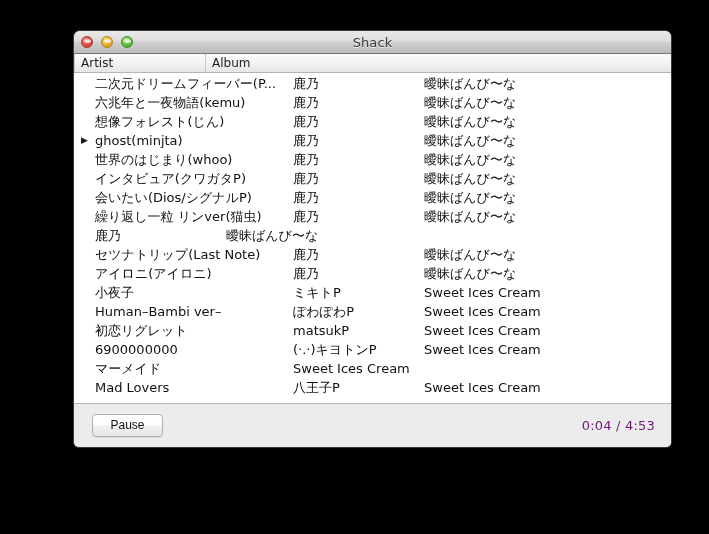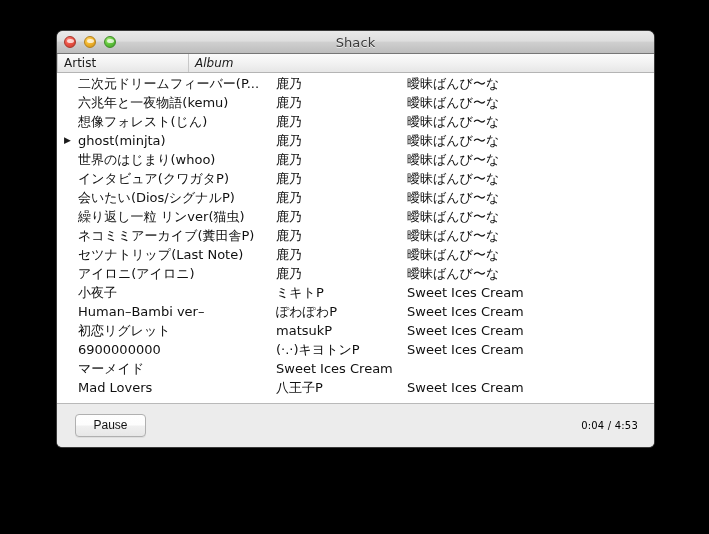--- a/index.html
+++ b/index.html
@@ -19,21 +19,21 @@
   #desktop {
     position: relative;
     width: 709px;
     height: 534px;
     background: #000000;
   }
 
   
   #window {
     position: absolute;
-    left: 57px;
+    left: 74px;
     top: 31px;
     width: 597px;
     height: 416px;
     border-radius: 6px 6px 5px 5px;
     background: #ececec;
     box-shadow: 0 0 0 1px #3a3a3a;
     overflow: hidden;
     display: flex;
     flex-direction: column;
   }
@@ -113,21 +113,21 @@
     height: 18px;
     line-height: 18px;
     box-sizing: border-box;
     padding-left: 6px;
     border-left: 1px solid #c8c8c8;
     overflow: hidden;
     white-space: nowrap;
   }
   .col-head.track  { width: 213px; }
   .col-head.artist { width: 131px; }
-  .col-head.album  { flex: 1; font-style: italic; }
+  .col-head.album  { flex: 1; }
 
   
   #track-list {
     flex: 1;
     background: #ffffff;
     overflow: hidden;
     padding-top: 1px;
   }
   .track-row {
     display: flex;
@@ -173,22 +173,22 @@
     width: 69px;
     text-align: center;
     background: linear-gradient(to bottom, #fefefe 0%, #fdfdfd 48%, #f0f0f0 52%, #e7e7e7 100%);
     border: 1px solid #b0b0b0;
     border-radius: 4px;
     box-shadow: 0 1px 0 rgba(0,0,0,0.06);
     cursor: default;
   }
   #time-display {
     margin-left: auto;
-    font-size: 10px;
-    color: #000000;
+    font-size: 13px;
+    color: #701a75;
     letter-spacing: 0.2px;
   }
 </style>
 </head>
 <body>
 
 <div id="desktop">
 
   <div id="window">
 
@@ -250,21 +250,20 @@
           <div class="cell album">曖昧ばんび〜な</div>
         </div>
         <div class="track-row">
           <div class="cell indicator"></div>
           <div class="cell track">繰り返し一粒 リンver(猫虫)</div>
           <div class="cell artist">鹿乃</div>
           <div class="cell album">曖昧ばんび〜な</div>
         </div>
         <div class="track-row">
           <div class="cell indicator"></div>
-          <div class="cell track">ネコミミアーカイブ(糞田舎P)</div>
           <div class="cell artist">鹿乃</div>
           <div class="cell album">曖昧ばんび〜な</div>
         </div>
         <div class="track-row">
           <div class="cell indicator"></div>
           <div class="cell track">セツナトリップ(Last Note)</div>
           <div class="cell artist">鹿乃</div>
           <div class="cell album">曖昧ばんび〜な</div>
         </div>
         <div class="track-row">

